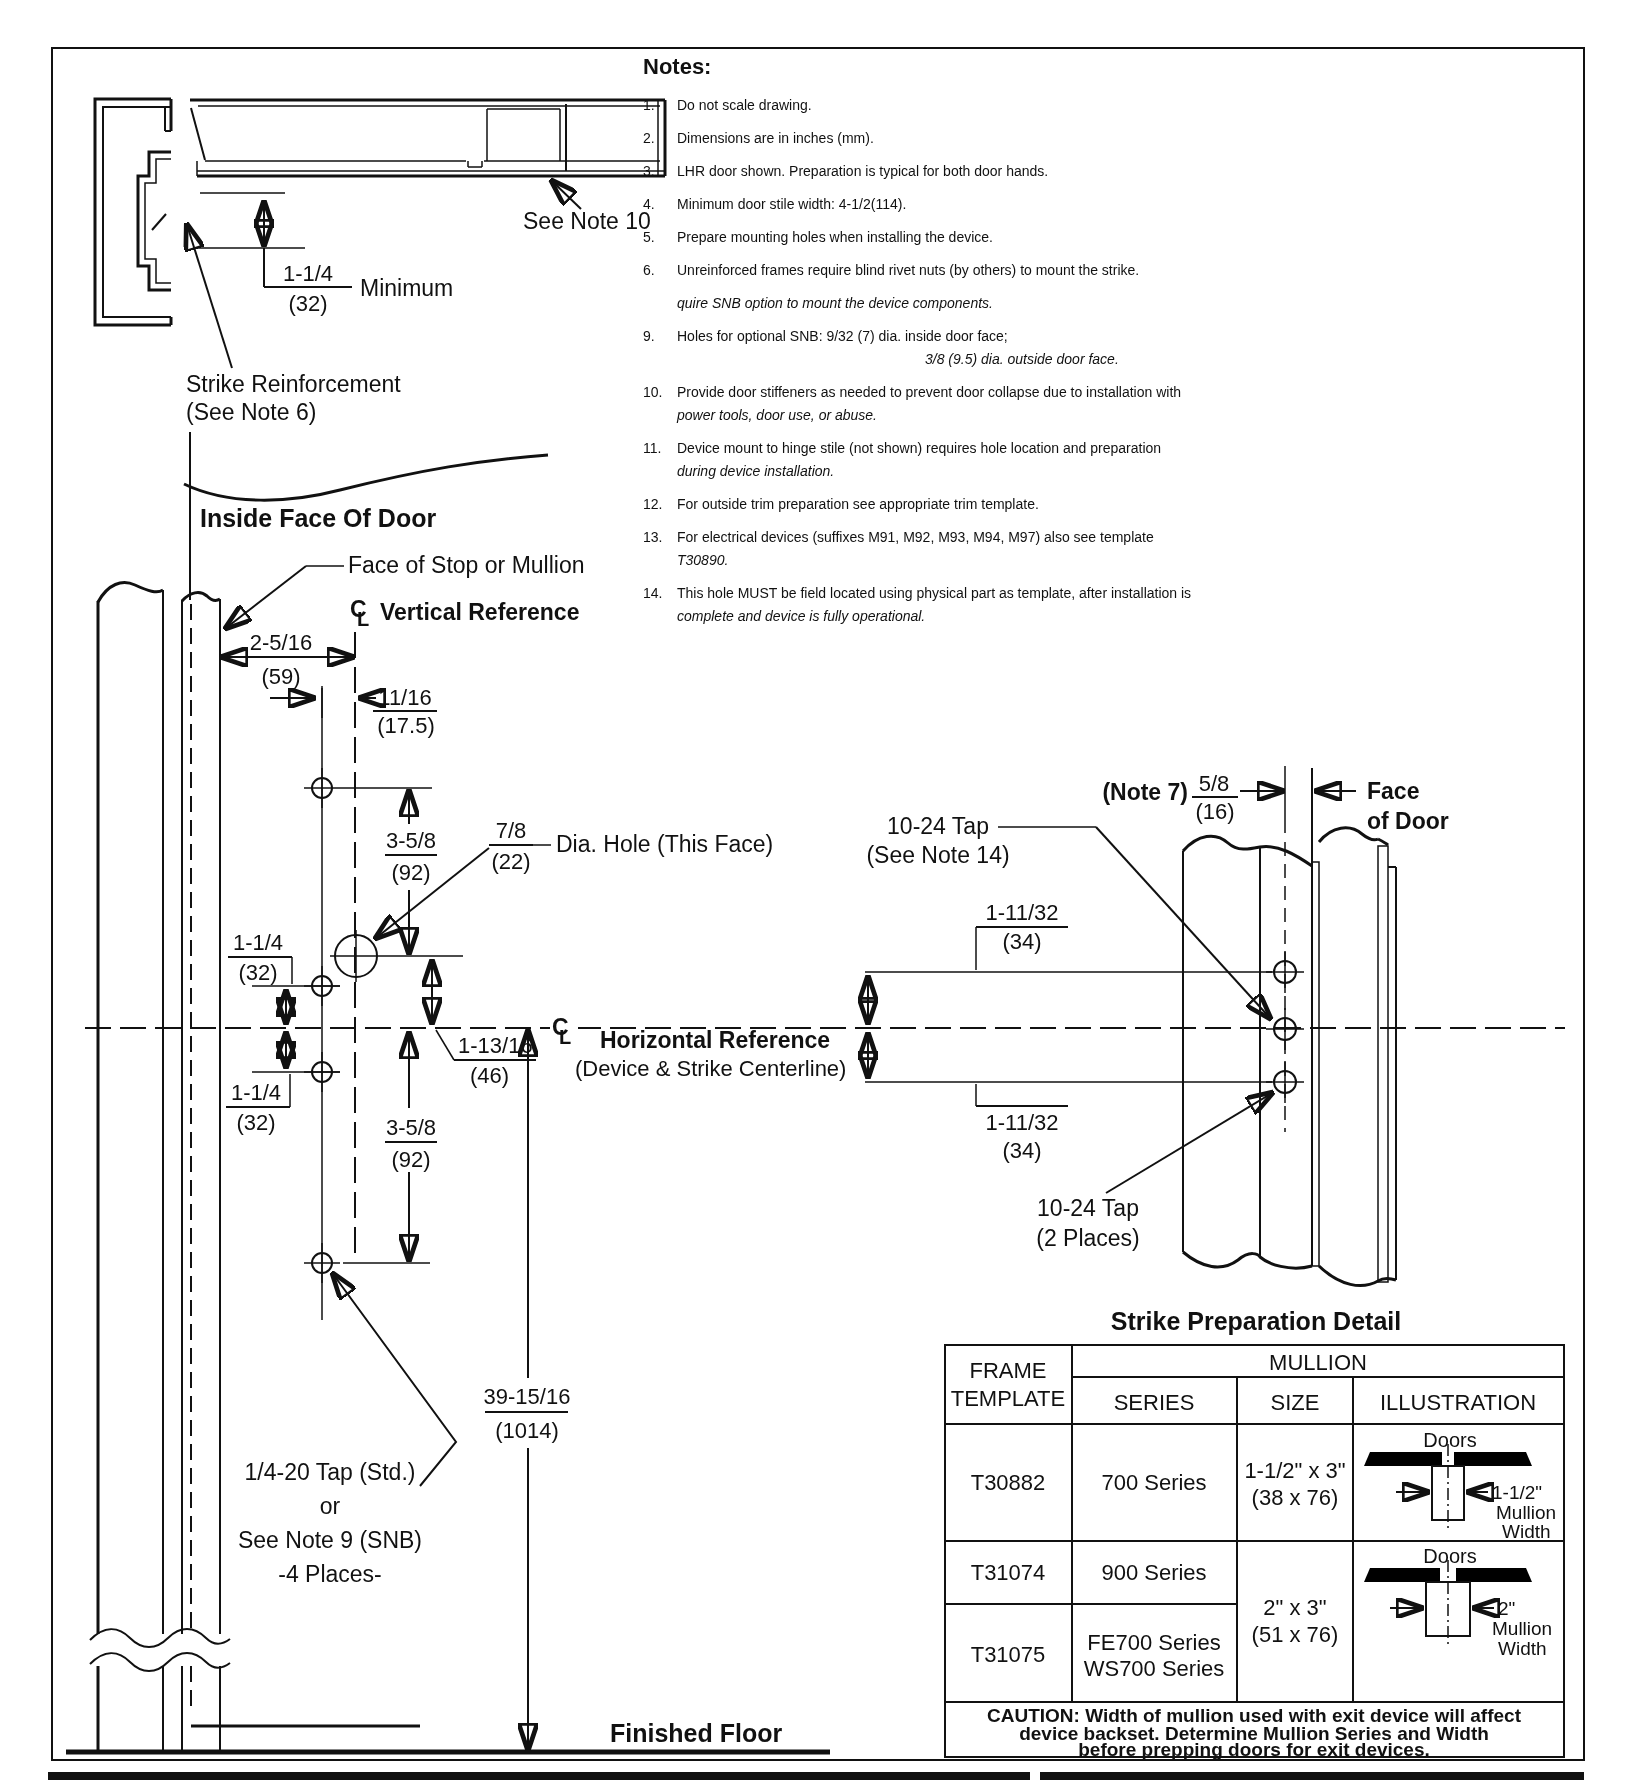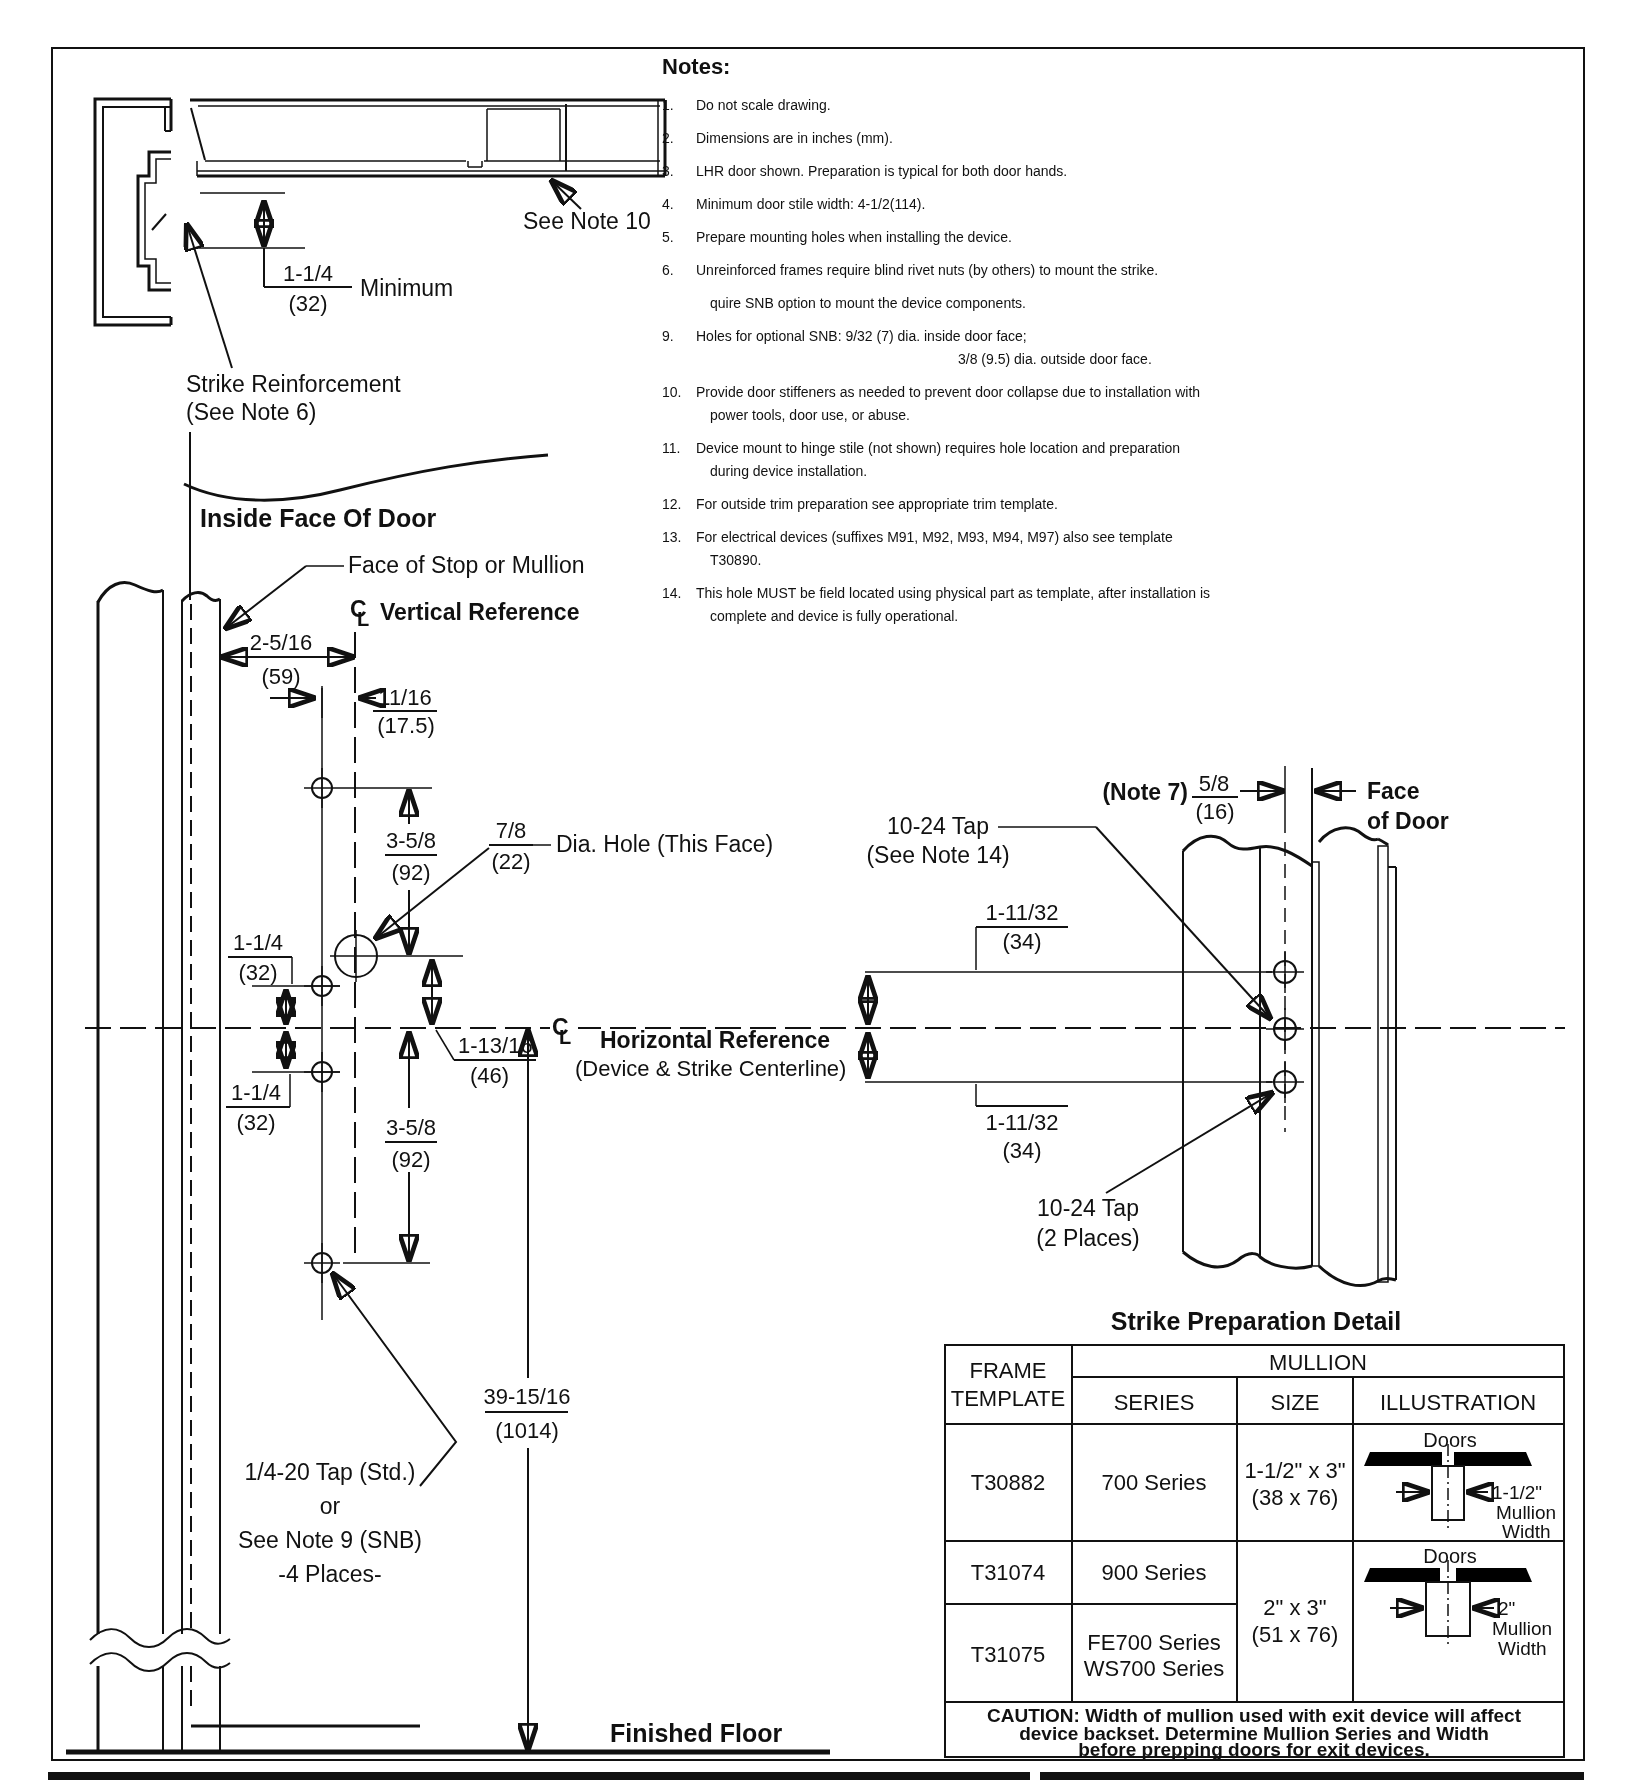--- a/index.html
+++ b/index.html
@@ -9,25 +9,25 @@
   svg line, svg path, svg polyline, svg circle, svg rect{stroke:#111;fill:none;stroke-width:2;}
   svg text{fill:#111;stroke:none;font-family:"Liberation Sans", sans-serif;font-size:21px;}
   .b{font-weight:bold;}
   .t19{font-size:19px;} .t20{font-size:20px;} .t22{font-size:22px;} .t23{font-size:23px;}
   .t25{font-size:25px;}
   .mid{text-anchor:middle;} .end{text-anchor:end;}
   .wbg{fill:#fff;stroke:none;}
   .thick{stroke-width:3;} .thin{stroke-width:1.5;} .heavy{stroke-width:5;}
   .blk{fill:#111;stroke:none;}
   
-  .notes{position:absolute;left:662px;top:54px;width:950px;}
+  .notes{position:absolute;left:643px;top:54px;width:950px;}
   .notes .title{font-weight:bold;font-size:22px;margin-bottom:14px;}
   .note{margin-bottom:10px;font-size:14px;line-height:23px;white-space:nowrap;}
   .note .num{display:inline-block;width:34px;}
-  .note .cont{margin-left:48px;}
+  .note .cont{margin-left:34px;font-style:italic;}
   .indent9{padding-left:248px;}
 </style>
 </head>
 <body>
 
 <div class="page">
 
 <svg width="1632" height="1780" viewBox="0 0 1632 1780">
   <defs>
     <marker id="arr" viewBox="0 0 12 8" refX="11" refY="4" markerWidth="14" markerHeight="10" orient="auto-start-reverse">

